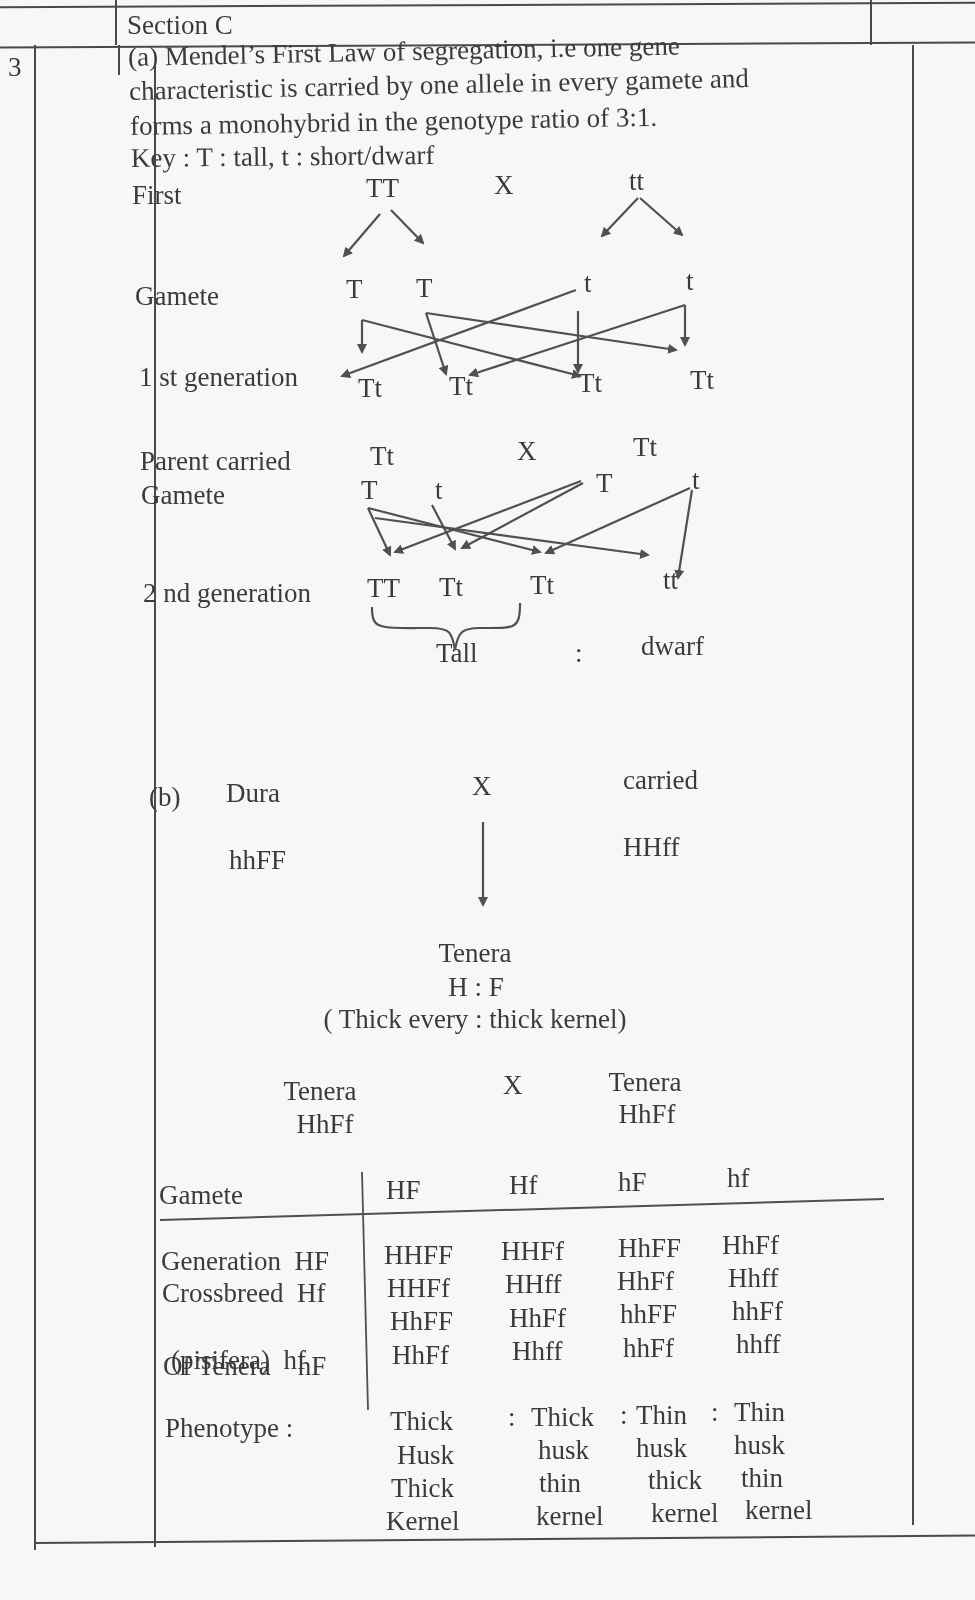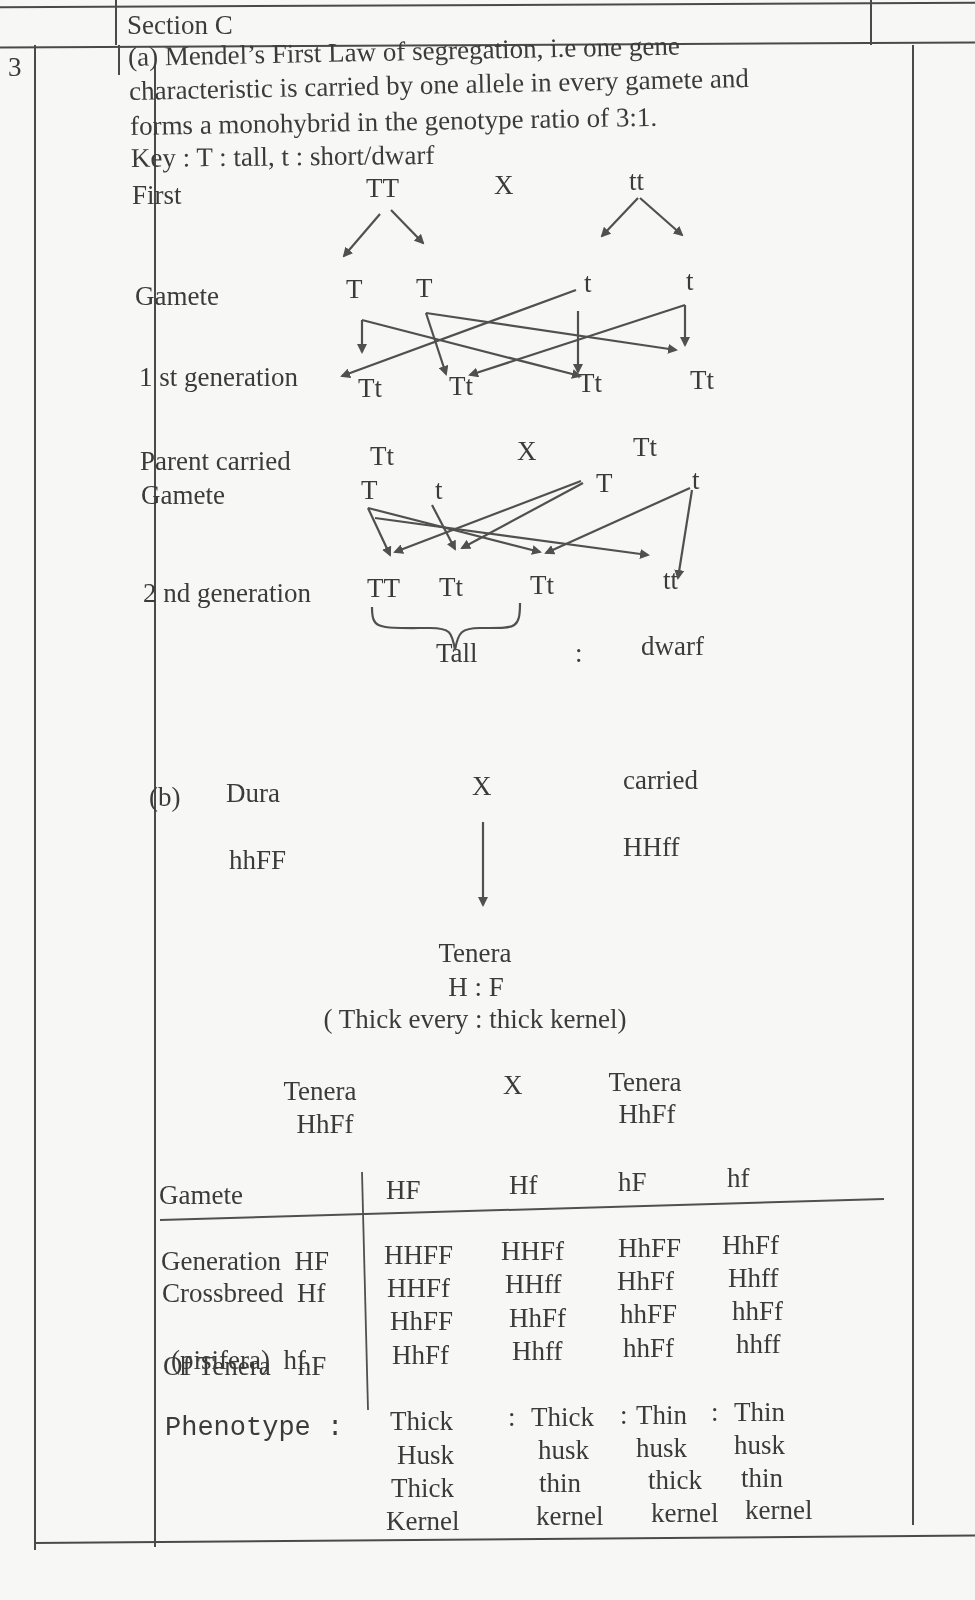--- a/index.html
+++ b/index.html
@@ -155,21 +155,21 @@
 <div class="t" style="left:390px;top:1308px;">HhFF</div>
 <div class="t" style="left:509px;top:1305px;">HhFf</div>
 <div class="t" style="left:620px;top:1301px;">hhFF</div>
 <div class="t" style="left:732px;top:1298px;">hhFf</div>
 
 <div class="t" style="left:392px;top:1342px;">HhFf</div>
 <div class="t" style="left:512px;top:1338px;">Hhff</div>
 <div class="t" style="left:623px;top:1335px;">hhFf</div>
 <div class="t" style="left:736px;top:1331px;">hhff</div>
 
-<div class="t" style="left:165px;top:1415px;font-family:Liberation Mono, monospace;">Phenotype :</div>
+<div class="t" style="left:165px;top:1415px;">Phenotype :</div>
 
 <div class="t" style="left:390px;top:1408px;">Thick</div>
 <div class="t" style="left:397px;top:1442px;">Husk</div>
 <div class="t" style="left:391px;top:1475px;">Thick</div>
 <div class="t" style="left:386px;top:1508px;">Kernel</div>
 
 <div class="t" style="left:508px;top:1404px;">:</div>
 <div class="t" style="left:531px;top:1404px;">Thick</div>
 <div class="t" style="left:538px;top:1437px;">husk</div>
 <div class="t" style="left:539px;top:1470px;">thin</div>

